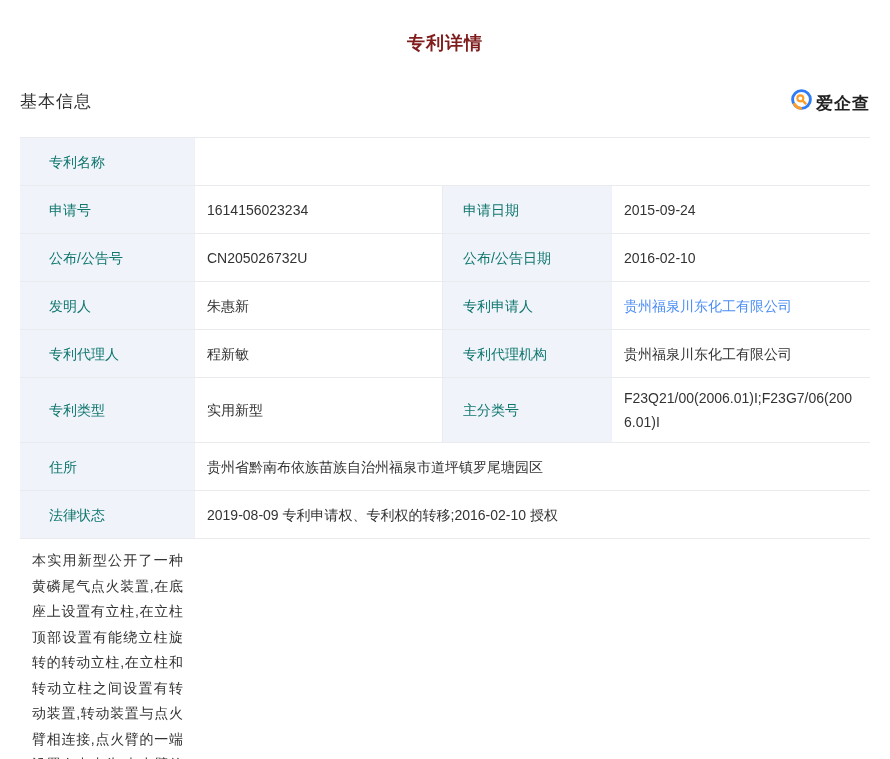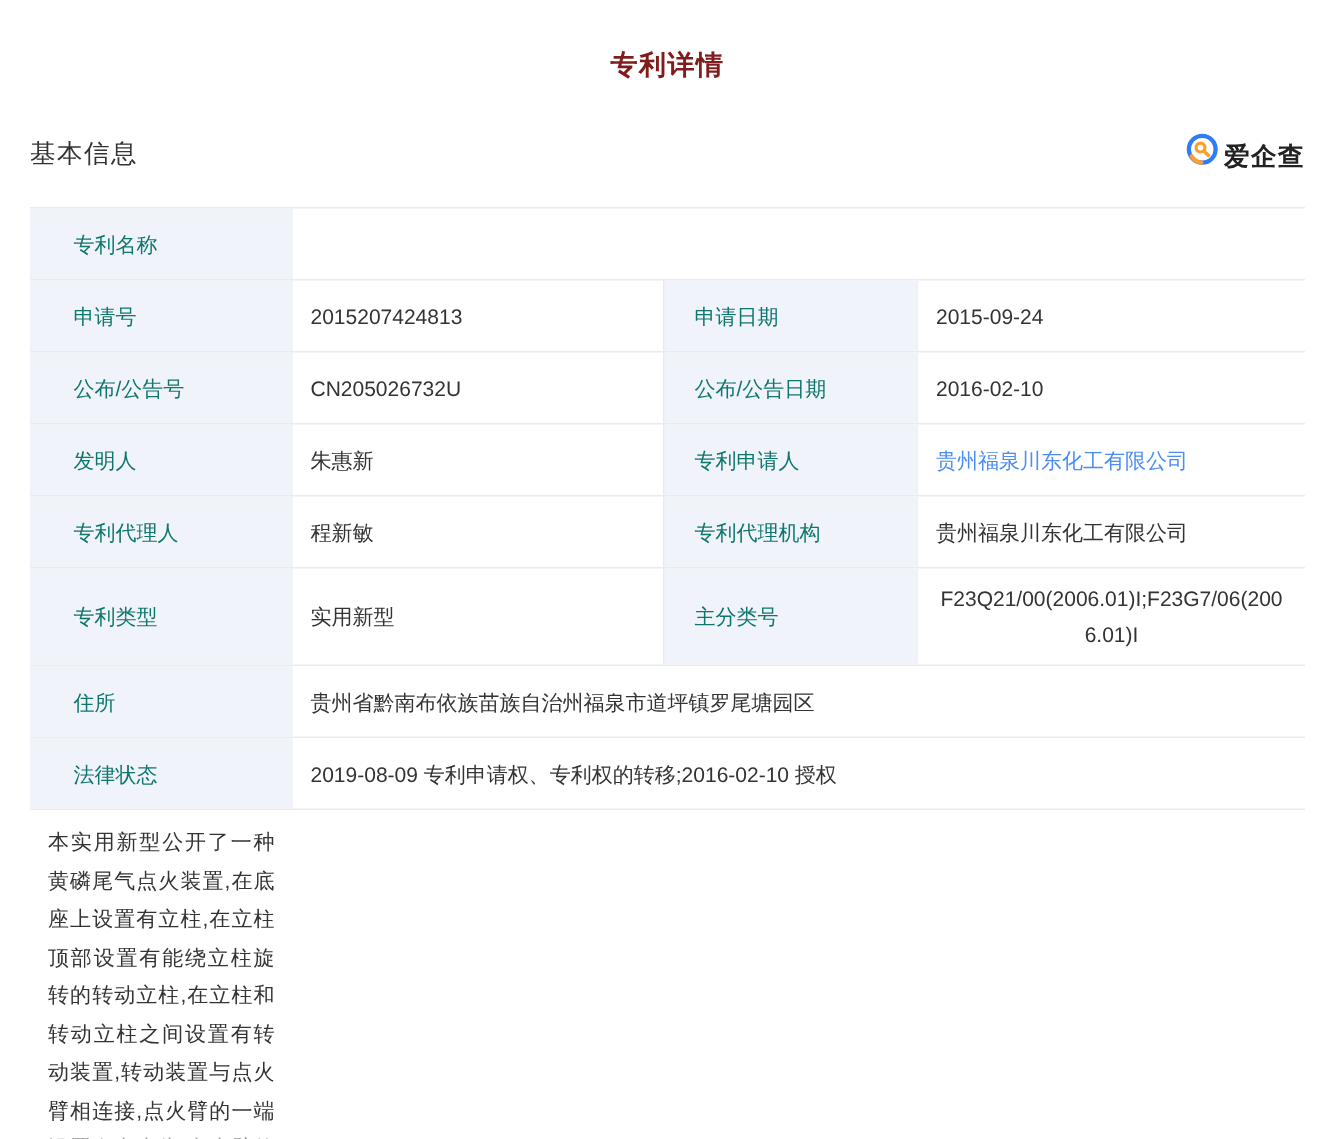--- a/index.html
+++ b/index.html
@@ -44,21 +44,21 @@
   }
   .ptable {
     margin: 22px 20px 0 20px;
     border-top: 1px solid #e9ebef;
     font-size: 14px;
   }
   .prow {
     display: grid;
     border-bottom: 1px solid #e9ebef;
   }
-  .prow.pair { grid-template-columns: 175px 247px 170px 258px; text-align: center; }
+  .prow.pair { grid-template-columns: 175px 247px 170px 258px; }
   .prow.full { grid-template-columns: 175px 675px; }
   .cell {
     display: flex;
     align-items: center;
     min-height: 47px;
     padding: 8px 12px;
     line-height: 22px;
   }
   .lbl {
     background: #f0f4fa;
@@ -109,21 +109,21 @@
 </div>
 
 <div class="ptable">
 
   <div class="prow full">
     <div class="cell lbl">专利名称</div>
   </div>
 
   <div class="prow pair">
     <div class="cell lbl">申请号</div>
-    <div class="cell val">2015207424813</div>
+    <div class="cell val">1614156023234</div>
     <div class="cell lbl second">申请日期</div>
     <div class="cell val">2015-09-24</div>
   </div>
 
   <div class="prow pair">
     <div class="cell lbl">公布/公告号</div>
     <div class="cell val">CN205026732U</div>
     <div class="cell lbl second">公布/公告日期</div>
     <div class="cell val">2016-02-10</div>
   </div>

